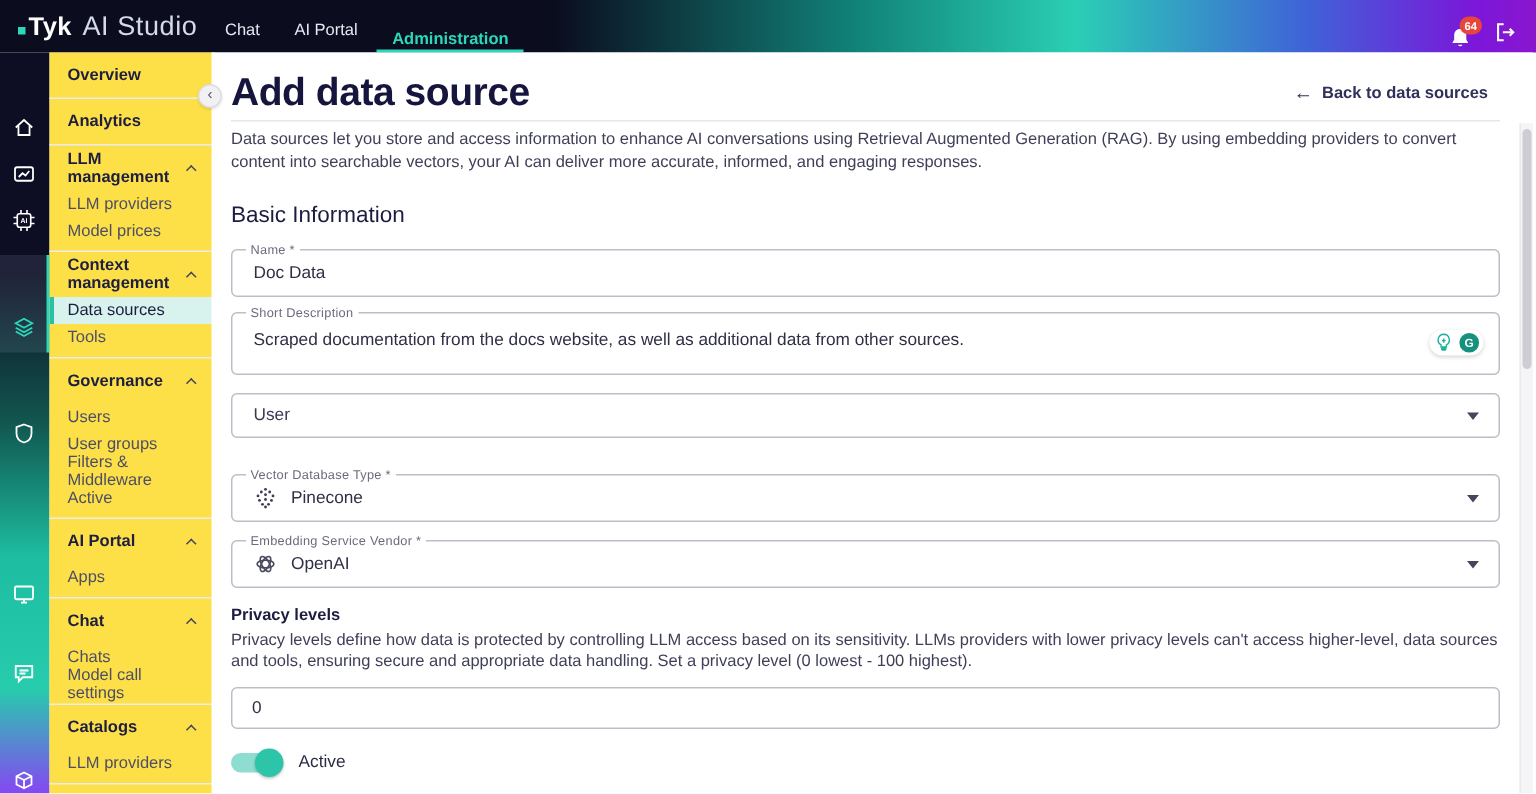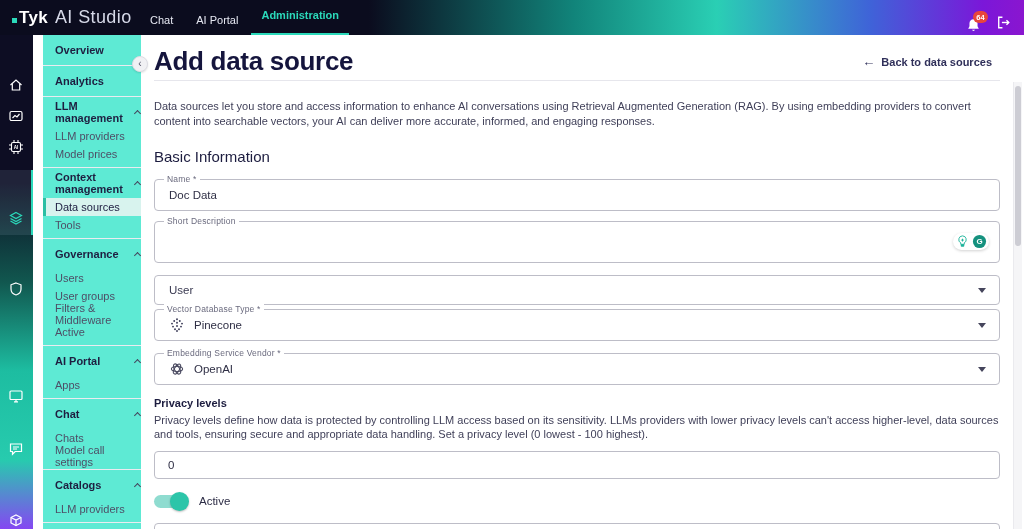--- a/index.html
+++ b/index.html
@@ -10,36 +10,36 @@
   
   .topbar { position:absolute; left:0; top:0; width:1024px; height:35px;
     background:linear-gradient(90deg,#0b0c1e 0%,#0b0c1e 36%,#11847a 56%,#2acfb4 70%,#3f63d8 85%,#7b17d9 96%,#8a16cf 100%);
     display:flex; align-items:center; }
   .logo { display:flex; align-items:baseline; gap:7px; margin-left:12px; }
   .logo-dot { width:5px; height:5px; background:#2bd9ba; display:inline-block; margin-right:2px; }
   .logo-brand { color:#fff; font-weight:bold; font-size:17px; letter-spacing:.3px; }
   .logo-suffix { color:#d6d9e8; font-size:18px; letter-spacing:.4px; }
   .top-tabs { position:absolute; left:140px; bottom:0; display:flex; height:35px; align-items:flex-end; }
   .top-tab { padding:0 10px 9px 10px; font-size:11px; color:#e6e8f2; cursor:pointer; margin-right:3px; }
-  .top-tab.active { color:#2bd9ba; font-weight:bold; border-bottom:2.5px solid #2bd9ba; padding-bottom:12px; }
+  .top-tab.active { color:#2bd9ba; font-weight:bold; border-bottom:2.5px solid #2bd9ba; padding-bottom:1px; }
   .top-actions { position:absolute; right:12px; top:0; height:35px; display:flex; align-items:flex-end; gap:12px; }
   .bell-wrap { position:relative; width:18px; height:18px; }
   .badge { position:absolute; top:-6px; left:8px; min-width:15px; height:12px; background:#e8453c;
     border-radius:8px; color:#fff; font-size:7.5px; font-weight:bold; display:flex; align-items:center;
     justify-content:center; padding:0 3px; }
 
   
   .rail { position:absolute; left:0; top:35px; width:33px; height:494px;
     background:linear-gradient(180deg,#0d0d23 0%,#0d0d23 30%,#11574f 50%,#1dbda1 68%,#27cbae 86%,#8547f2 100%); }
   .rail-icon { position:absolute; left:8px; width:16px; height:16px; }
   .rail-active { position:absolute; left:0; top:135px; width:33px; height:65px;
     background:rgba(210,240,255,0.10); border-right:2px solid #2bd9ba; }
 
   
-  .sidepanel { position:absolute; left:43px; top:35px; width:110px; height:494px; background:#5eead4;
+  .sidepanel { position:absolute; left:33px; top:35px; width:110px; height:494px; background:#fde047;
     border-right:1px solid #e2e2e8; }
   .side-section { border-bottom:1px solid #ebebf0; padding-bottom:4px; }
   .side-section.nosub { padding-bottom:0; }
   .side-header { height:30px; display:flex; align-items:center; justify-content:space-between;
     padding:0 12px; cursor:pointer; }
   .side-header-label { font-size:11px; font-weight:bold; color:#1e1e40; }
   .chev-up { width:5px; height:5px; border-left:1.5px solid #44445c; border-top:1.5px solid #44445c;
     transform:rotate(45deg); margin-top:2px; flex:none; }
   .side-item { height:18px; display:flex; align-items:center; padding:0 12px; font-size:11px;
     color:#4e4e66; cursor:pointer; }
@@ -51,32 +51,32 @@
 
   
   .main { position:absolute; left:141px; top:35px; width:881px; height:494px; background:#fff;
     padding:0 22px 0 13px; overflow:hidden; }
   .main-header { display:flex; justify-content:space-between; align-items:center;
     padding-top:8px; height:46px; border-bottom:1px solid #e6e6ec; }
   .page-title { font-size:26px; font-weight:bold; color:#15153d; letter-spacing:-.3px; }
   .back-link { display:flex; align-items:center; gap:6px; font-size:11px; font-weight:bold;
     color:#30305a; cursor:pointer; margin-right:8px; }
   .back-arrow { font-size:13px; line-height:11px; }
-  .intro { margin-top:18px; font-size:11px; line-height:14.5px; color:#3f3f58; }
+  .intro { margin-top:5px; font-size:11px; line-height:14.5px; color:#3f3f58; }
   .section-title { margin-top:20px; font-size:15px; font-weight:500; color:#1c1c3f; }
 
   .mfield { position:relative; border:1px solid #bdbdc7; border-radius:4px; background:#fff; }
   .mlabel { position:absolute; top:-6px; left:9px; background:#fff; padding:0 3px;
     font-size:8.5px; color:#6a6a7e; letter-spacing:.2px; }
   .mvalue { font-size:11.5px; color:#2f2f45; }
   .f-name { margin-top:14px; height:32px; display:flex; align-items:center; padding:0 14px; }
   .f-desc { margin-top:10px; height:42px; padding:8px 14px; }
   .f-select { height:32px; display:flex; align-items:center; padding:0 14px; cursor:pointer; }
   .f-user { margin-top:12px; height:30px; }
-  .f-vdb { margin-top:4px; }
+  .f-vdb { margin-top:24px; }
   .f-emb { margin-top:12px; }
   .caret-down { position:absolute; right:13px; top:50%; margin-top:-2px; width:0; height:0;
     border-left:4px solid transparent; border-right:4px solid transparent; border-top:5px solid #45455c; }
   .sel-icon { width:16px; height:16px; margin-right:9px; flex:none; }
 
   .gram-pill { position:absolute; right:10px; top:11px; display:flex; gap:2px; align-items:center;
     background:#fff; border-radius:9px; padding:1px 2px; box-shadow:0 1px 3px rgba(0,0,0,.18); }
   .gram-pill svg { display:block; }
 
   .privacy-title { margin-top:12px; font-size:11px; font-weight:bold; color:#1c1c3f; }
@@ -260,20 +260,21 @@
 
     <h2 class="section-title">Basic Information</h2>
 
     <div class="mfield f-name">
       <span class="mlabel">Name *</span>
       <span class="mvalue">Doc Data</span>
     </div>
 
     <div class="mfield f-desc">
       <span class="mlabel">Short Description</span>
+      <span class="mvalue">Scraped documentation from the docs website, as well as additional data from other sources.</span>
       <div class="gram-pill">
         <svg width="15" height="15" viewBox="0 0 16 16">
           <path d="M8 2a4 4 0 00-1.9 7.5V11h3.8V9.5A4 4 0 008 2z" fill="#fff" stroke="#1cb39a" stroke-width="1"></path>
           <rect x="6.1" y="11" width="3.8" height="2.6" rx="1" fill="#1cb39a"></rect>
           <path d="M8 5v3M6.6 6.5h2.8" stroke="#1cb39a" stroke-width="1"></path>
         </svg>
         <svg width="15" height="15" viewBox="0 0 16 16">
           <circle cx="8" cy="8" r="7" fill="#15917e"></circle>
           <text x="8" y="11" font-size="8.5" text-anchor="middle" fill="#fff" font-weight="bold">G</text>
         </svg>

